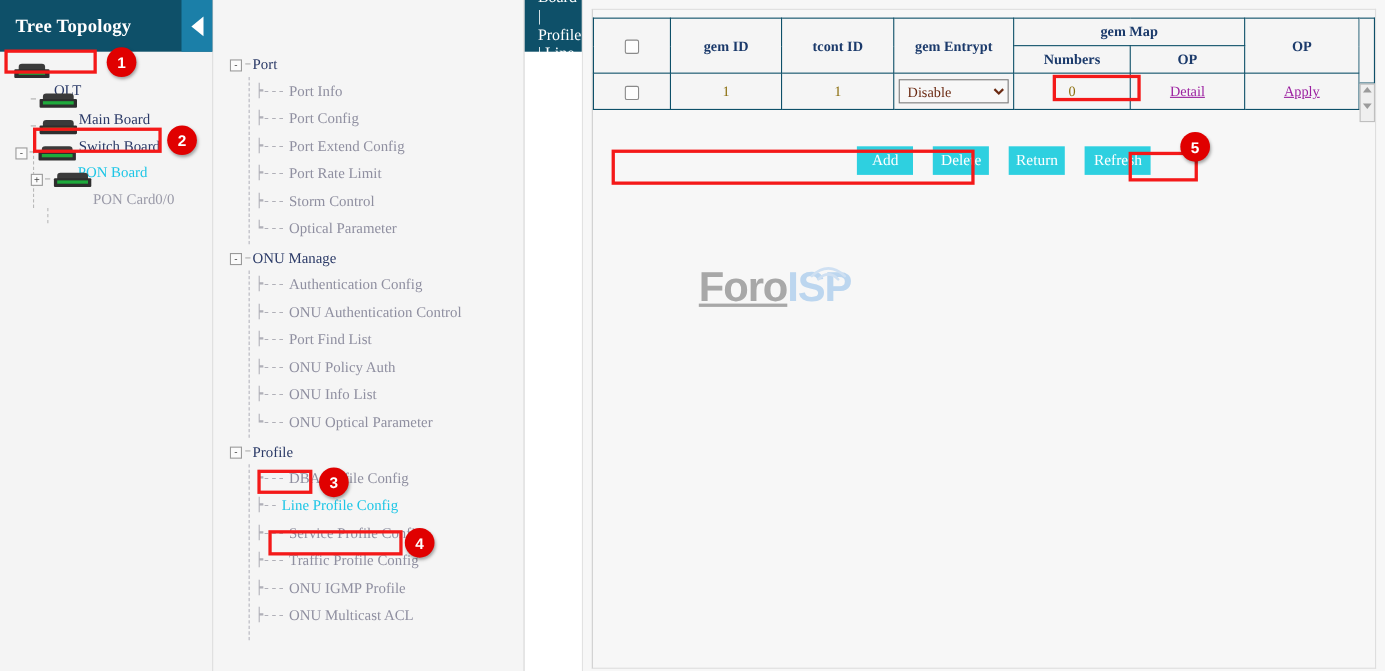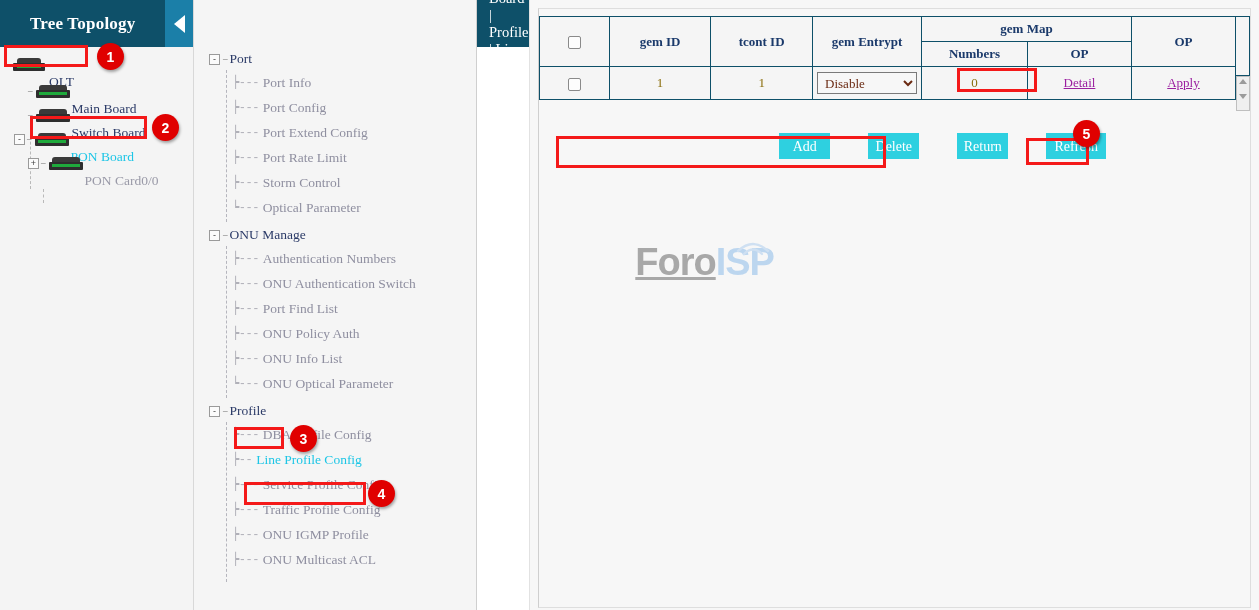--- a/index.html
+++ b/index.html
@@ -30,21 +30,21 @@
     height: 47px;
     background: #0e5069;
     display: flex;
     align-items: center;
     position: relative;
   }
   #tree-header .title {
     color: #ffffff;
     font-weight: bold;
     font-size: 17px;
-    padding-left: 30px;
+    padding-left: 14px;
     letter-spacing: .2px;
     font-family: "Liberation Serif", serif;
   }
   #collapse-btn {
     position: absolute;
     right: 0; top: 0;
     width: 28px; height: 47px;
     background: #1b7fa8;
     display: flex; align-items: center; justify-content: center;
     cursor: pointer;
@@ -259,21 +259,21 @@
     width: 0; height: 0; margin: 2px auto;
     border-left: 4px solid transparent;
     border-right: 4px solid transparent;
   }
   .sc-up { border-bottom: 5px solid #9b9b9b; }
   .sc-down { border-top: 5px solid #9b9b9b; }
 
   
   .btnrow {
     display: flex;
-    gap: 38px;
+    gap: 18px;
     margin: 22px 0 0 240px;
   }
   .abtn {
     background: #2ed0e0;
     color: #ffffff;
     border: none;
     font-family: "Liberation Serif", serif;
     font-size: 14px;
     width: 51px; height: 26px;
     cursor: pointer;
@@ -428,25 +428,25 @@
 
     <div class="mgroup">
       <div class="gline" style="top:22px; height:152px;"></div>
       <div class="mgroup-head">
         <span class="expander">-</span>
         <span class="dashseg">–</span>
         <span>ONU Manage</span>
       </div>
       <div class="mitem">
         <span class="branch">┝---</span>
-        <span class="mlabel">Authentication Numbers</span>
-      </div>
-      <div class="mitem">
-        <span class="branch">┝---</span>
-        <span class="mlabel">ONU Authentication Switch</span>
+        <span class="mlabel">Authentication Config</span>
+      </div>
+      <div class="mitem">
+        <span class="branch">┝---</span>
+        <span class="mlabel">ONU Authentication Control</span>
       </div>
       <div class="mitem">
         <span class="branch">┝---</span>
         <span class="mlabel">Port Find List</span>
       </div>
       <div class="mitem">
         <span class="branch">┝---</span>
         <span class="mlabel">ONU Policy Auth</span>
       </div>
       <div class="mitem">

